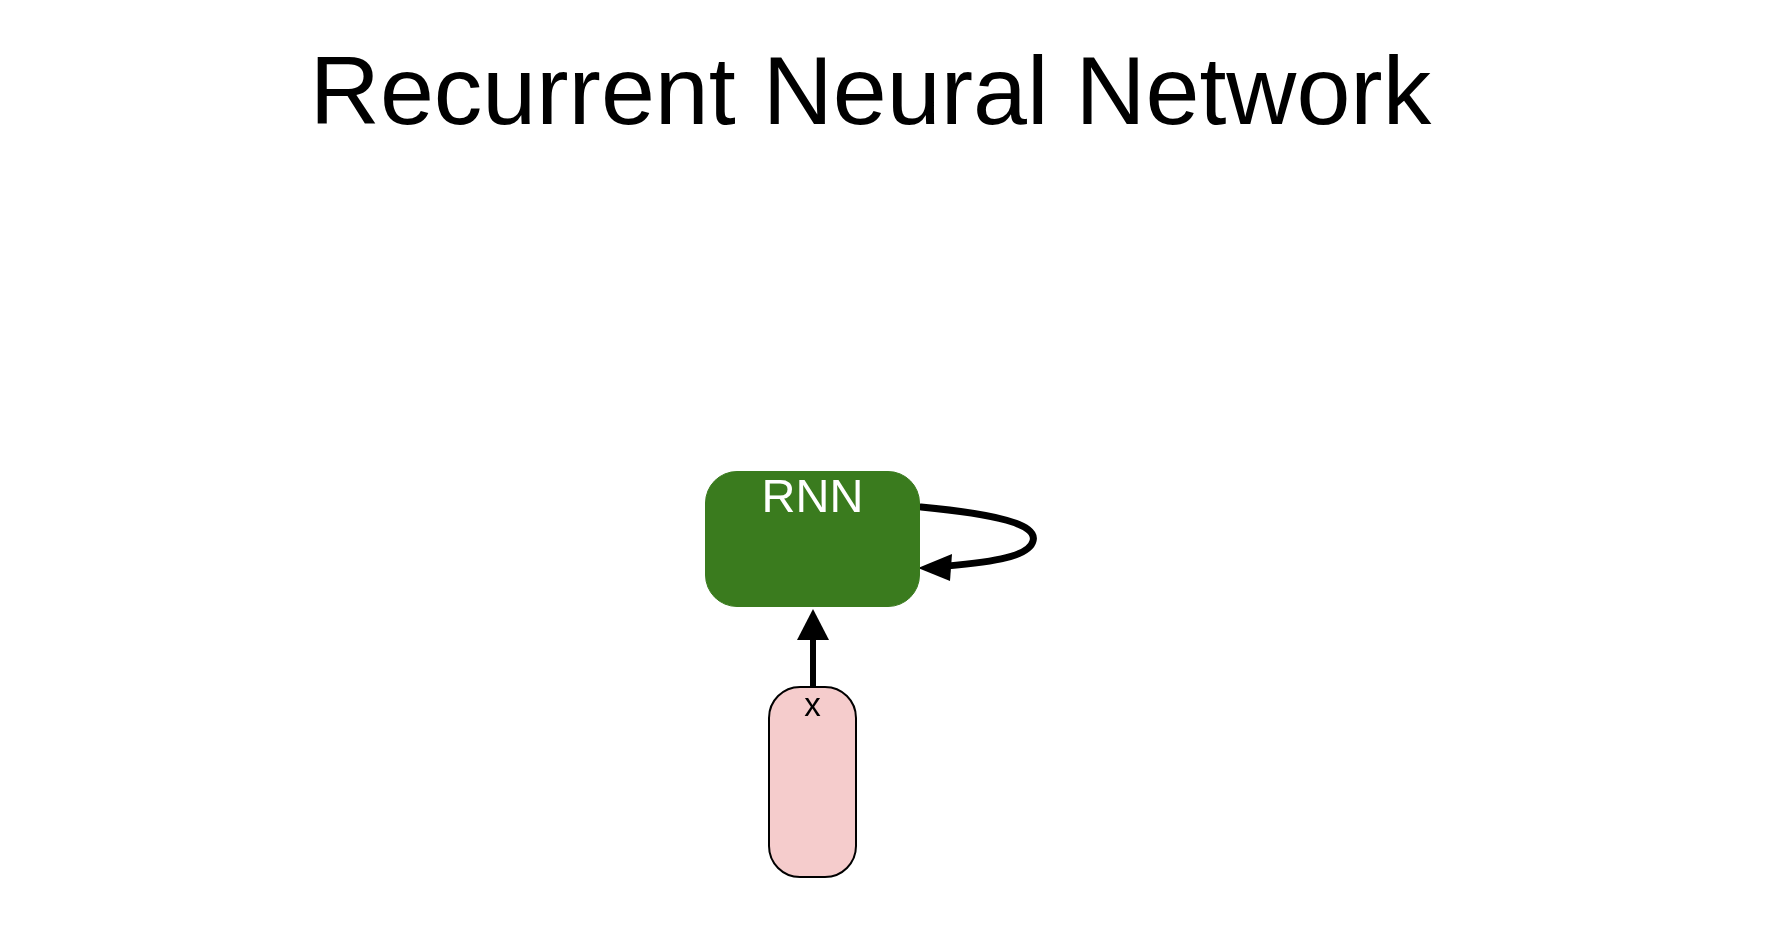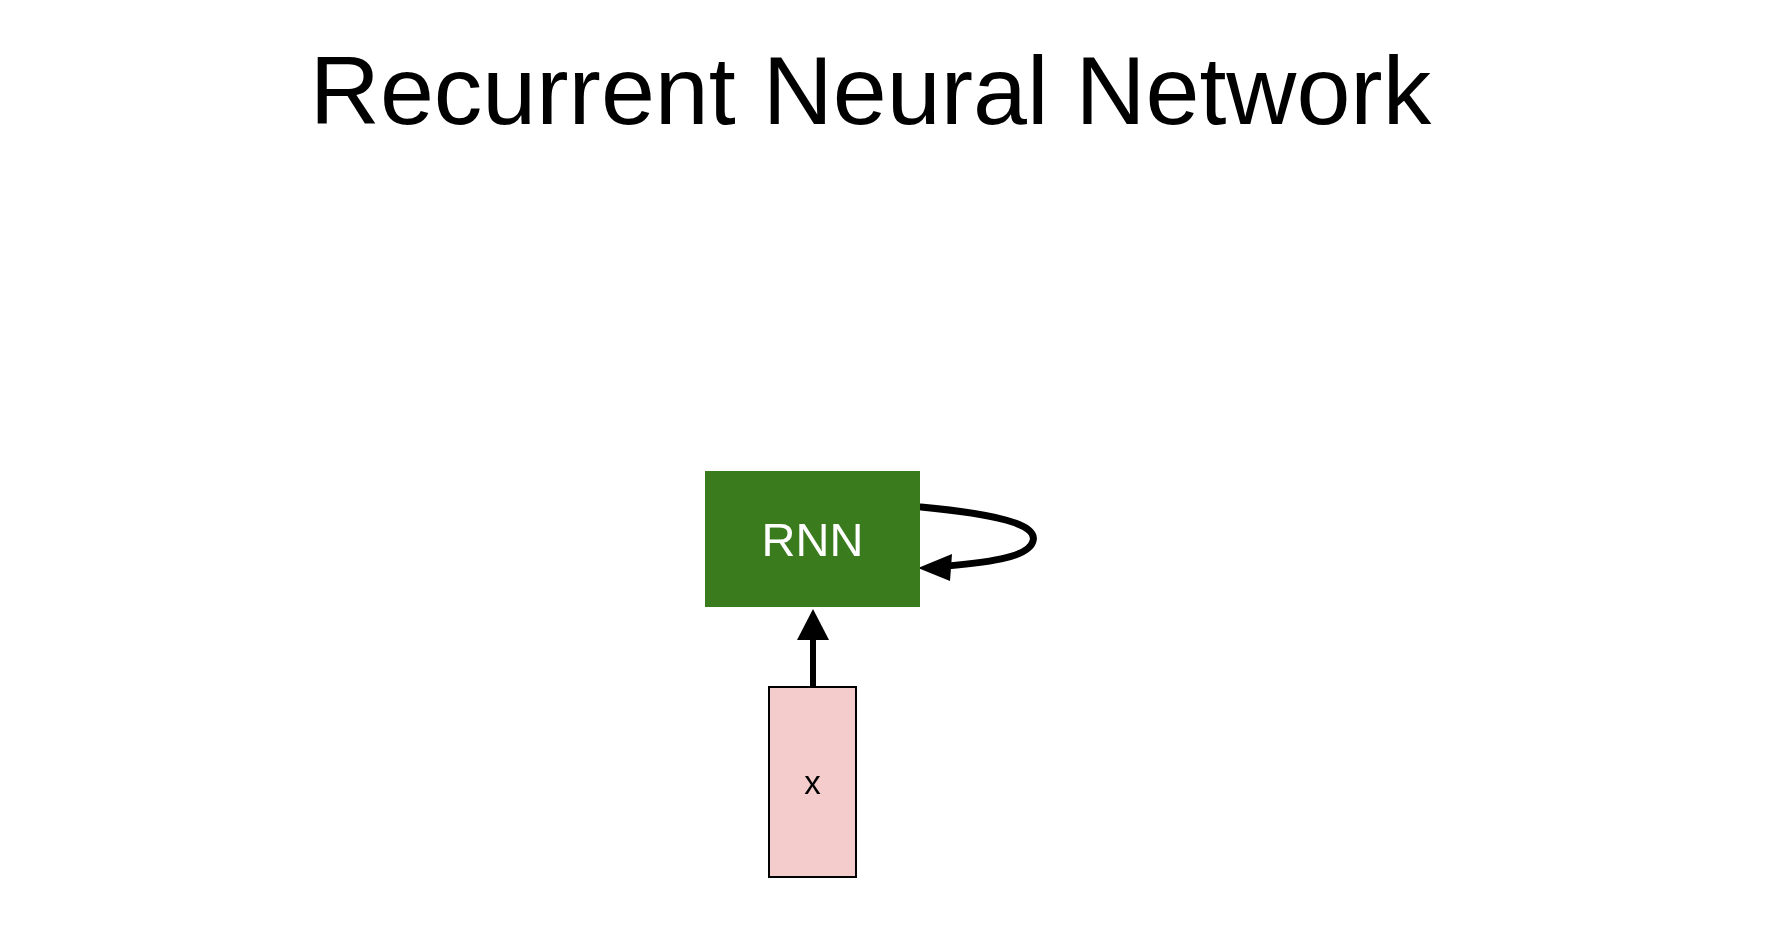--- a/index.html
+++ b/index.html
@@ -32,23 +32,23 @@
     letter-spacing: 0px;
     white-space: nowrap;
     padding-top: 6px;
     box-sizing: border-box;
     margin-top: 36px;
   }
   .node {
     position: absolute;
     box-sizing: border-box;
     display: flex;
-    align-items: center;
     justify-content: center;
     line-height: 1;
+    border-radius: 32px;
   }
   #rnn-node {
     left: 705px;
     top: 471px;
     width: 215px;
     height: 136px;
     background: #3A7B1E;
     border: 1px solid #3A7B1E;
     color: #ffffff;
     font-size: 47px;

